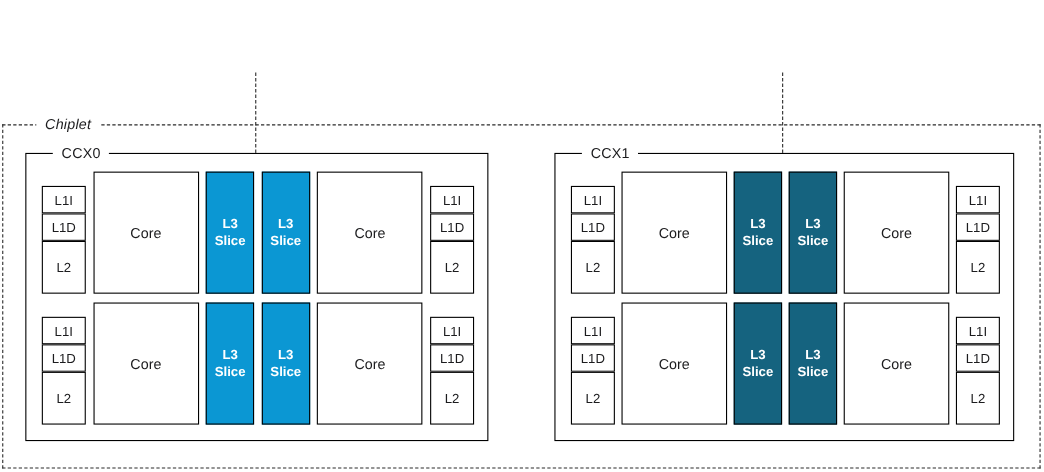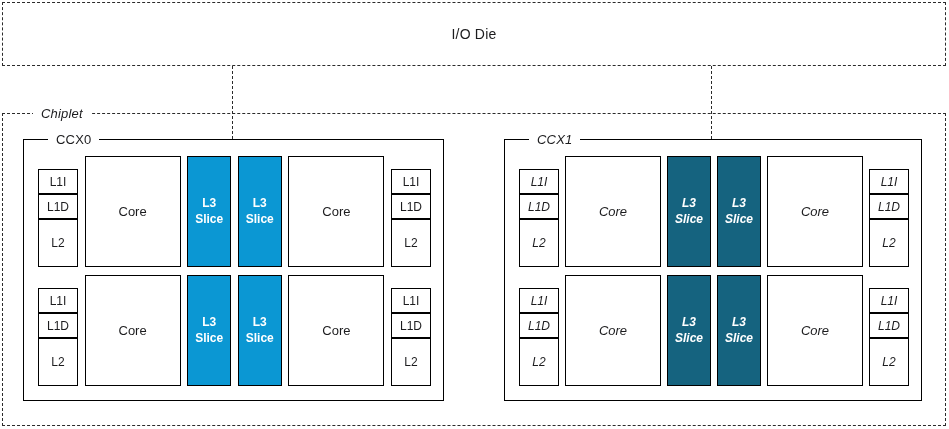--- a/index.html
+++ b/index.html
@@ -63,21 +63,21 @@
     top: 25px;
     height: 262px;
     border: 1.5px solid #000000;
     background: #ffffff;
     padding: 16px 12px 14px 14px;
     display: flex;
     flex-direction: column;
     justify-content: space-between;
   }
   .ccx.ccx0 { left: 20px;  width: 421px; }
-  .ccx.ccx1 { left: 501px; width: 418px; font-style: italic; }
+  .ccx.ccx1 { left: 501px; width: 418px; }
   .ccx > .group-label { left: 24px; }
 
   .ccx-row {
     height: 111px;
     display: flex;
     justify-content: space-between;
     align-items: stretch;
   }
   .cache-col {
     width: 40px;
@@ -110,23 +110,20 @@
     line-height: 1.3;
     color: #ffffff;
     padding: 0 2px;
   }
 </style>
 </head>
 <body>
 
 <div class="stage">
 
-  <div class="io-die">
-    <span>I/O Die</span>
-  </div>
 
   <div class="connector c0"></div>
   <div class="connector c1"></div>
 
   <div class="chiplet">
     <span class="group-label">Chiplet</span>
 
     <div class="ccx ccx0">
       <span class="group-label">CCX0</span>
 

